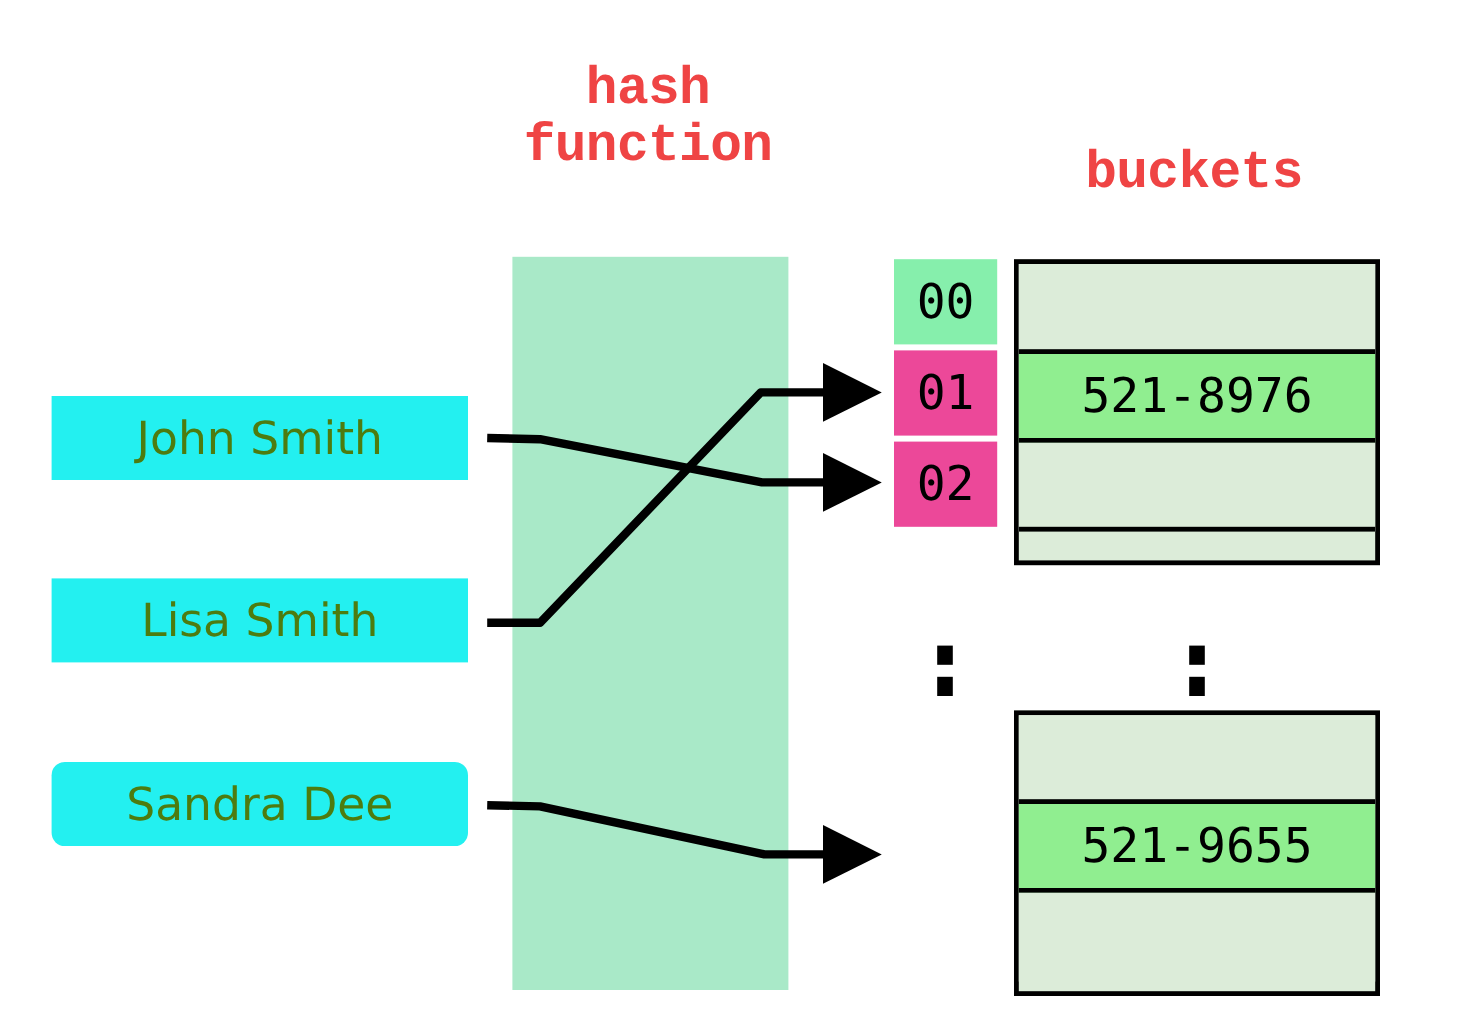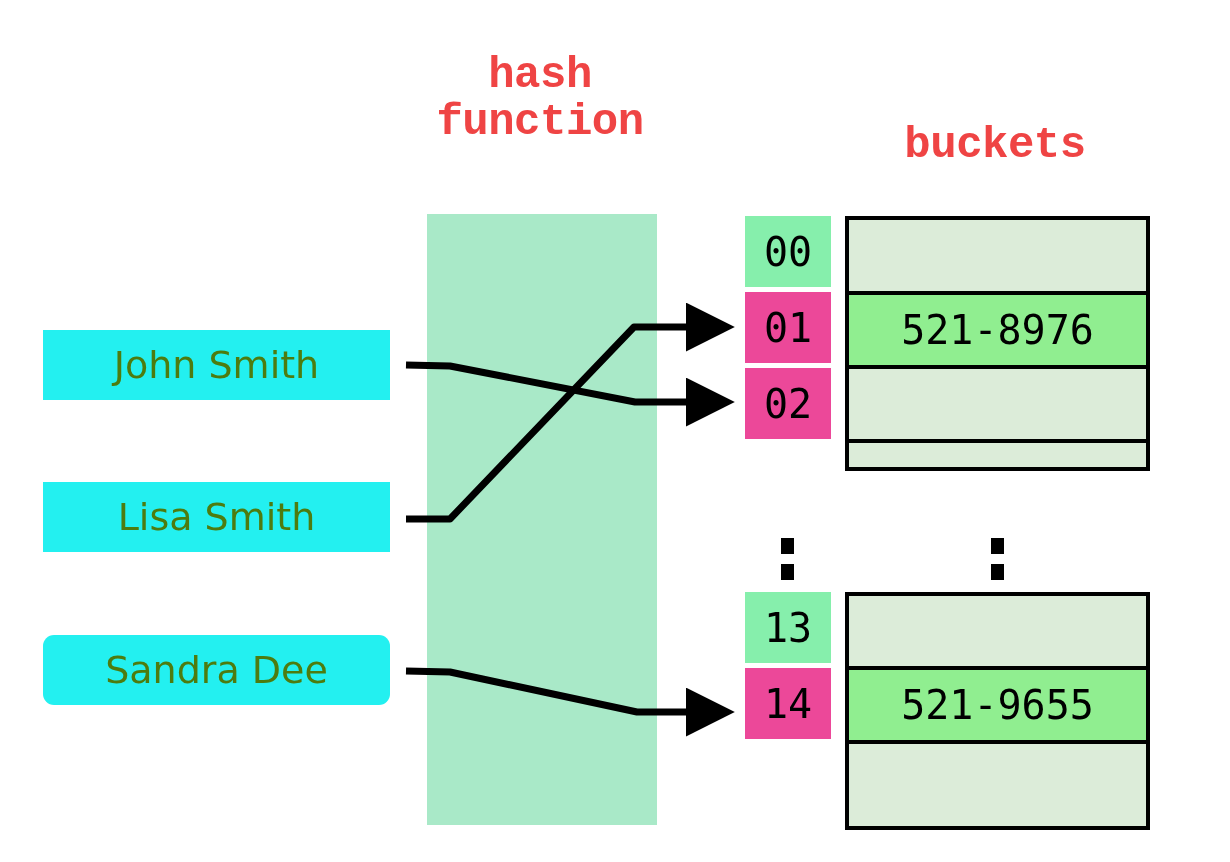--- a/index.html
+++ b/index.html
@@ -163,22 +163,20 @@
   <div class="heading" id="heading-buckets">buckets</div>
 
   <div class="key-box" id="key-0">John Smith</div>
   <div class="key-box" id="key-1">Lisa Smith</div>
   <div class="key-box" id="key-2">Sandra Dee</div>
 
   <div class="index-cell plain" style="top:216px">00</div>
   <div class="index-cell hit" style="top:292px">01</div>
   <div class="index-cell hit" style="top:368px">02</div>
 
-  <div class="index-cell plain" style="top:592px">13</div>
-  <div class="index-cell hit" style="top:668px">14</div>
 
   <div class="vdots" id="vdots-index">
     <i class="d1"></i>
     <i class="d2"></i>
   </div>
   <div class="vdots" id="vdots-buckets">
     <i class="d1"></i>
     <i class="d2"></i>
   </div>
 

